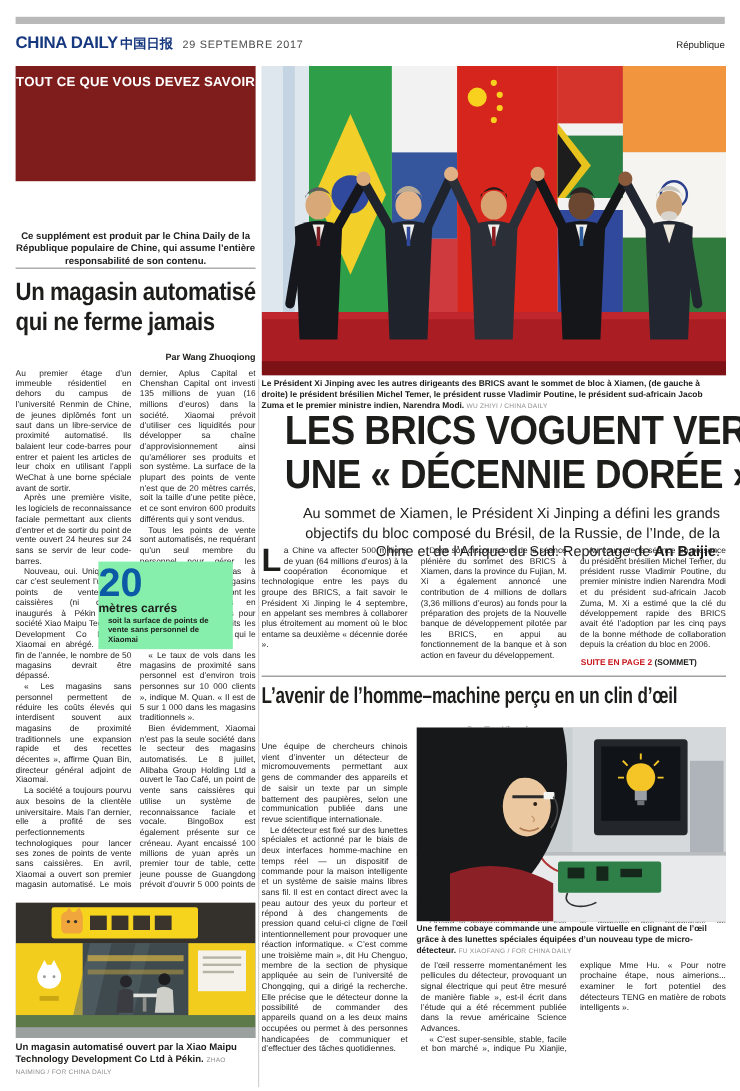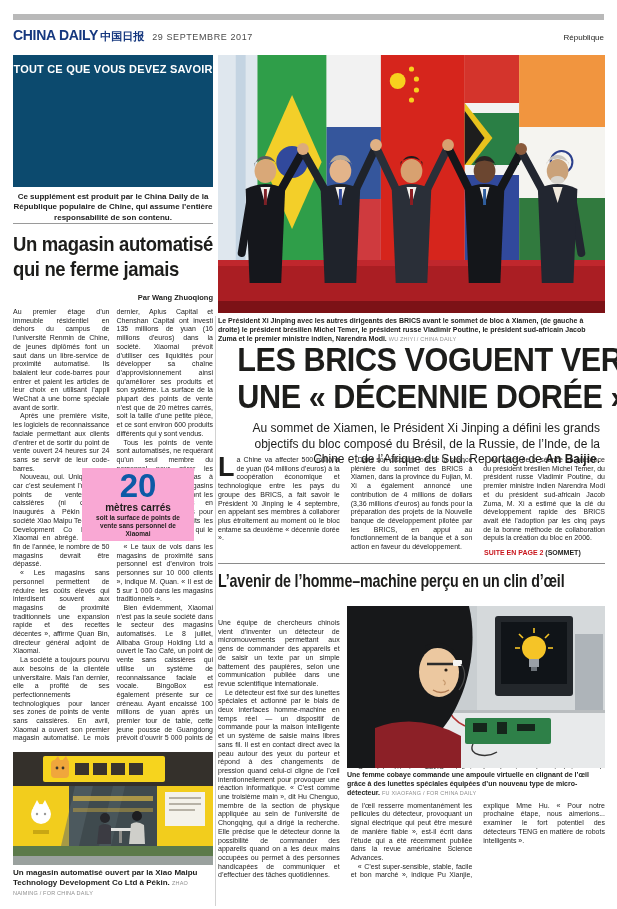--- a/index.html
+++ b/index.html
@@ -11,38 +11,38 @@
   }
   .abs{position:absolute;}
   
   .topbar{left:13px;top:14px;width:591px;height:6px;background:#b9b9b9;}
   .header{left:13px;top:27px;width:591px;height:18px;display:flex;align-items:baseline;}
   .brand{font-size:14px;font-weight:bold;color:#16387f;letter-spacing:-0.3px;}
   .brand-cn{font-size:11px;font-weight:bold;color:#16387f;margin-left:2px;}
   .issue-date{font-size:9px;color:#4a4a4a;margin-left:8px;letter-spacing:0.6px;}
   .comm{margin-left:auto;font-size:8px;color:#1d1d1b;}
   
-  .masthead{left:13px;top:55px;width:200px;height:132px;background:#0c4a6e;text-align:center;color:#fff;}
+  .masthead{left:13px;top:55px;width:200px;height:96px;background:#7f1d1d;text-align:center;color:#fff;}
   .kicker{font-size:11px;font-weight:bold;letter-spacing:0.2px;padding-top:8px;}
   .mast-title{font-size:44px;font-weight:bold;line-height:0.92;letter-spacing:9px;margin-top:6px;text-indent:9px;}
   .mast-title.watch{color:#b6c5d3;letter-spacing:5px;text-indent:5px;margin-top:2px;}
   .tagline{left:13px;top:192px;width:200px;font-size:8px;font-weight:bold;line-height:1.3;text-align:center;color:#222;}
   .rule{border-top:1px solid #9a9a9a;height:0;}
   .rule-left{left:13px;top:223px;width:200px;}
   .vrule{left:215px;top:316px;width:1px;height:590px;background:#d2d2d2;}
   
   .store-headline{left:13px;top:231px;width:200px;transform:scaleX(0.88);transform-origin:left top;}
   .store-headline div{font-size:21px;font-weight:bold;line-height:25px;letter-spacing:-0.4px;white-space:nowrap;}
   .byline{font-size:7.5px;font-weight:bold;color:#1d1d1b;text-align:right;}
   .store-byline{left:13px;top:293px;width:200px;}
   .bodytext p{margin:0;}
   .bodytext p + p{text-indent:7px;}
   .bodytext{font-size:7px;line-height:8.7px;text-align:justify;color:#222;}
   .store-body{left:13px;top:308px;width:200px;height:440px;column-count:2;column-gap:7px;overflow:hidden;z-index:1;}
-  .stat{left:82px;top:468px;width:112px;background:#f9a8d4;text-align:center;z-index:2;padding:2px 0 3px;}
+  .stat{left:82px;top:468px;width:112px;background:#86efac;z-index:2;padding:2px 0 3px;}
   .stat-number{font-size:33px;font-weight:bold;color:#0c5aa6;line-height:0.95;}
   .stat-unit{font-size:10px;font-weight:bold;color:#1d1d1b;margin-top:1px;}
   .stat-caption{font-size:6.5px;font-weight:bold;color:#1d1d1b;line-height:1.2;margin-top:1px;padding:0 8px;}
   .photo{overflow:hidden;background:#ddd;}
   .store-photo{left:13px;top:752px;width:200px;height:113px;z-index:2;}
   .caption{font-size:8px;font-weight:bold;line-height:1.22;color:#1d1d1b;}
   .store-caption{left:13px;top:868px;width:200px;}
   .credit{font-size:5.5px;font-weight:normal;color:#8f8f8f;letter-spacing:0.2px;}
   
   .brics-photo{left:218px;top:55px;width:387px;height:258px;z-index:2;}

